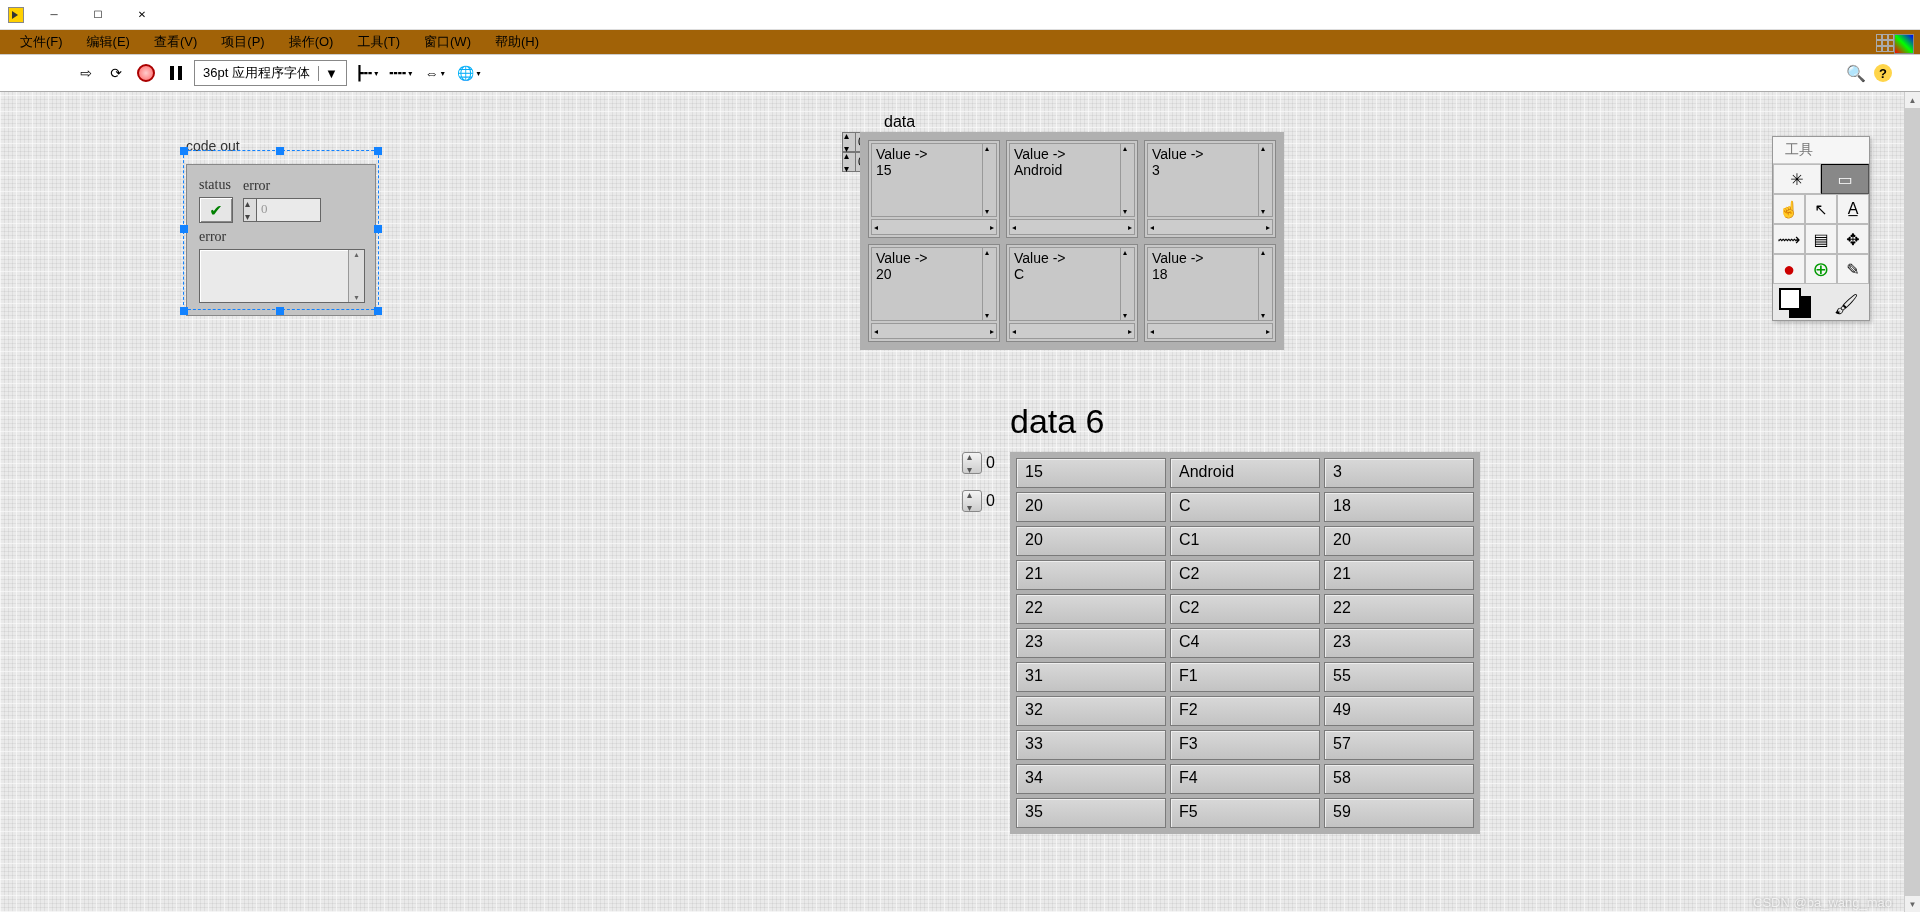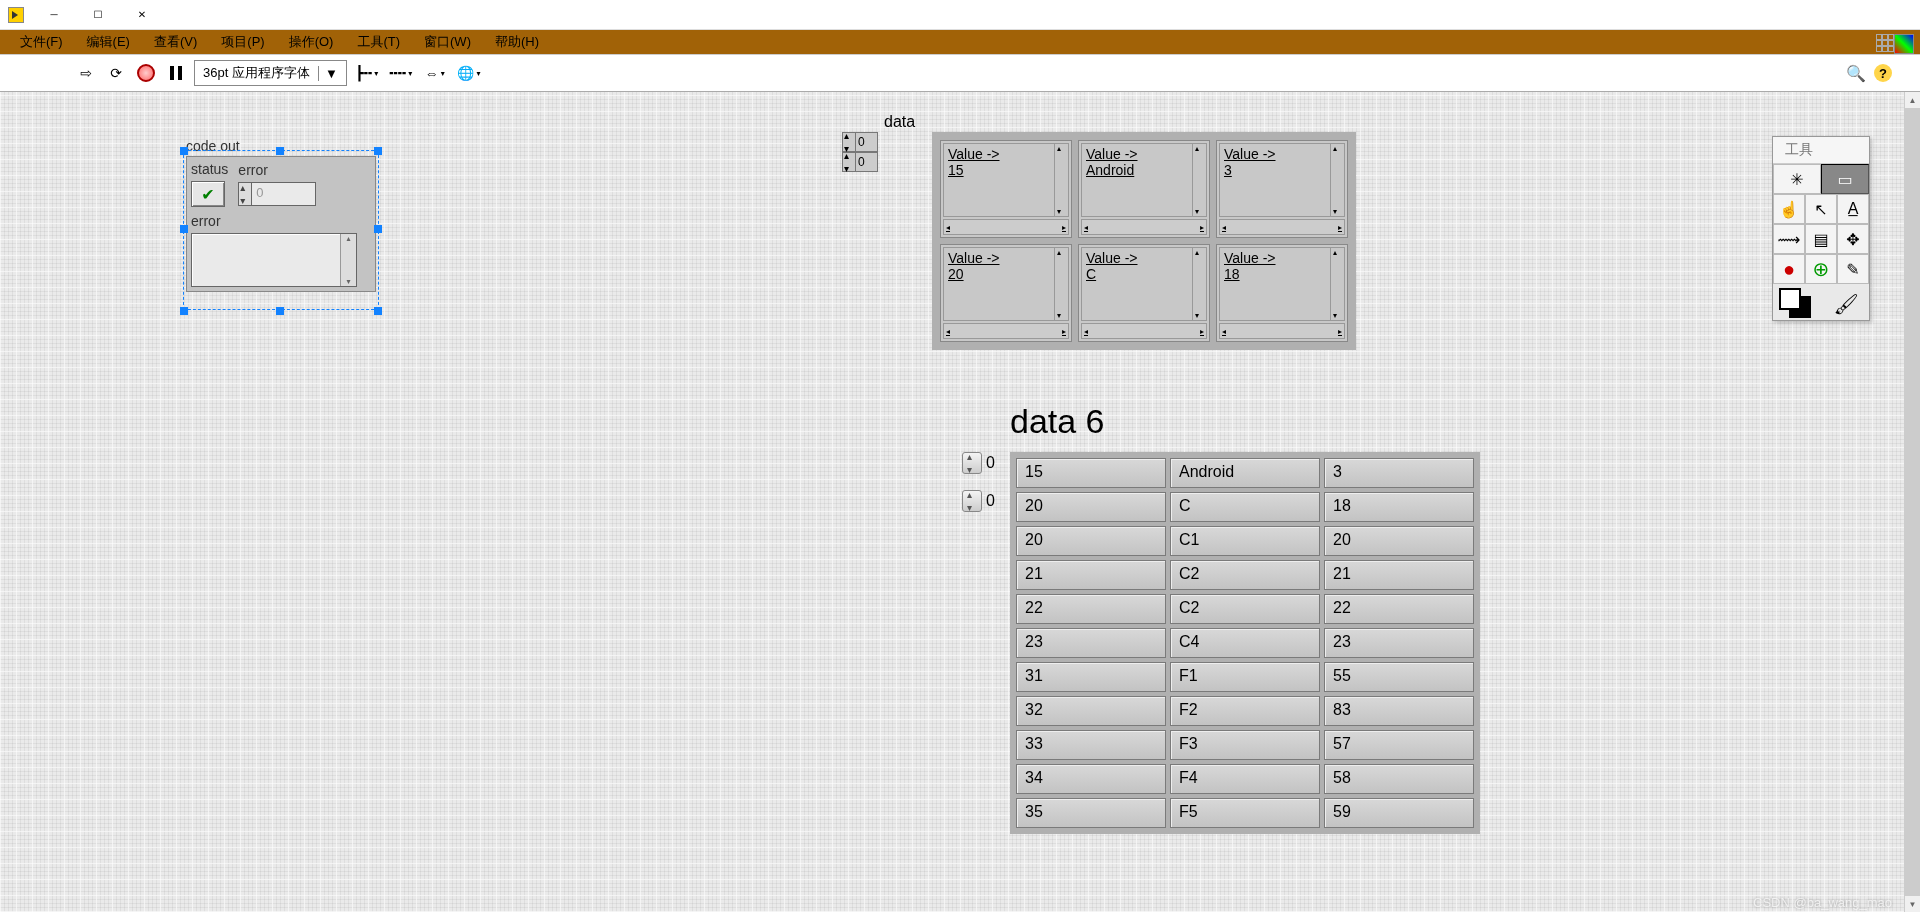--- a/index.html
+++ b/index.html
@@ -38,21 +38,21 @@
   .vscroll { position:absolute; right:0; top:92px; bottom:0; width:16px; background:#f0f0f0; border-left:1px solid #ccc; }
   .vscroll .up, .vscroll .down { height:16px; display:flex; align-items:center; justify-content:center; font-size:8px; color:#666; background:#f0f0f0;}
   .vscroll .thumb { position:absolute; top:16px; bottom:16px; width:100%; background:#ccc; }
   .watermark { position:absolute; right:12px; bottom:2px; color:rgba(255,255,255,0.7); font-size:13px; text-shadow:0 0 3px rgba(0,0,0,0.3); }
 
   
   .error-outer { position:absolute; left:186px; top:46px; width:190px; }
   .sel-dashes { position:absolute; border:1px dashed #1282ff; pointer-events:none; }
   .sel-handle { position:absolute; width:8px; height:8px; background:#1282ff; pointer-events:none;}
   .lbl { font-size:14px; color:#333; }
-  .cluster { border:1px solid #888; background:#c3c3c3; padding:4px; margin-top:2px; }
+  .cluster { border:1px solid #888; background:#c3c3c3; padding:12px; margin-top:10px;font-family:Liberation Serif, serif; }
   .row1 { display:flex; gap:10px; align-items:center; }
   .status-box { width:34px; height:26px; border:1px solid #666; background:#e6e6e6; box-shadow:inset 1px 1px 0 #fff, inset -1px -1px 0 #888; display:flex; align-items:center; justify-content:center; margin-top:4px;}
   .check { color:#008000; font-size:16px; }
   .code-box { display:flex; align-items:center; margin-top:4px;}
   .spin { width:14px; height:24px; border:1px solid #666; background:#ddd; position:relative;}
   .spin::before { content:'▴'; position:absolute; top:-1px; left:1px; font-size:10px; color:#444;}
   .spin::after { content:'▾'; position:absolute; bottom:-1px; left:1px; font-size:10px; color:#444;}
   .num-in { width:64px; height:24px; border:1px solid #666; border-left:none; background:#eaeaea; padding:2px 4px; color:#999;}
   .source-box { width:166px; height:54px; border:1px solid #666; background:#eaeaea; box-shadow:inset 1px 1px 0 #fff; margin-top:4px; position:relative;}
   .source-box .sb { position:absolute; right:0; top:0; bottom:0; width:16px; background:#ddd; border-left:1px solid #999;}
@@ -60,21 +60,21 @@
   .source-box .sb::after{ content:'▾'; position:absolute; bottom:0; left:0; right:0; text-align:center; font-size:8px; color:#666;}
 
   
   .data-lbl { position:absolute; left:884px; top:21px; font-size:16px; }
   .idx-col { position:absolute; left:842px; top:40px; width:36px; }
   .idx-col .idx { display:flex; height:20px; }
   .idx-col .idx .sp { width:14px; border:1px solid #777; background:#ccc; position:relative;}
   .idx-col .idx .sp::before{ content:'▴'; position:absolute; top:-3px; left:1px; font-size:10px;}
   .idx-col .idx .sp::after{ content:'▾'; position:absolute; bottom:-3px; left:1px; font-size:10px;}
   .idx-col .idx .val { flex:1; border:1px solid #777; border-left:none; background:#ccc; padding:0 2px; font-size:12px; display:flex; align-items:center;}
-  .data-array { position:absolute; left:932px; top:40px; border:4px solid #b0b0b0; background:#b0b0b0; display:grid; grid-template-columns:repeat(3, 132px); grid-template-rows:repeat(2, 98px); gap:6px; padding:4px;text-decoration:underline;}
+  .data-array { position:absolute; left:860px; top:40px; border:4px solid #b0b0b0; background:#b0b0b0; display:grid; grid-template-columns:repeat(3, 132px); grid-template-rows:repeat(2, 98px); gap:6px; padding:4px;}
   .variant-cell { border:1px solid #888; background:#c8c8c8; display:flex; flex-direction:column; }
   .variant-cell .txt { flex:1; border:1px solid #999; margin:2px; background:#c8c8c8; padding:2px 4px; font-size:14px; position:relative; white-space:pre-line;}
   .variant-cell .txt .sb2 { position:absolute; right:0; top:0; bottom:0; width:14px; border-left:1px solid #999;}
   .variant-cell .txt .sb2::before{content:'▴'; position:absolute; top:0; left:2px; font-size:8px;}
   .variant-cell .txt .sb2::after{content:'▾'; position:absolute; bottom:0; left:2px; font-size:8px;}
   .variant-cell .hscroll { height:16px; border:1px solid #999; margin:0 2px 2px; background:#ccc; display:flex; justify-content:space-between; padding:0 2px; font-size:8px; align-items:center;}
 
   
   .data2-lbl { position:absolute; left:1010px; top:310px; font-size:34px; font-family:"Segoe UI",sans-serif;}
   .data2-idx { position:absolute; left:962px; top:360px; }
@@ -292,21 +292,21 @@
       <div class="cell">C2</div>
       <div class="cell">22</div>
       <div class="cell">23</div>
       <div class="cell">C4</div>
       <div class="cell">23</div>
       <div class="cell">31</div>
       <div class="cell">F1</div>
       <div class="cell">55</div>
       <div class="cell">32</div>
       <div class="cell">F2</div>
-      <div class="cell">83</div>
+      <div class="cell">49</div>
       <div class="cell">33</div>
       <div class="cell">F3</div>
       <div class="cell">57</div>
       <div class="cell">34</div>
       <div class="cell">F4</div>
       <div class="cell">58</div>
       <div class="cell">35</div>
       <div class="cell">F5</div>
       <div class="cell">59</div>
     </div>

